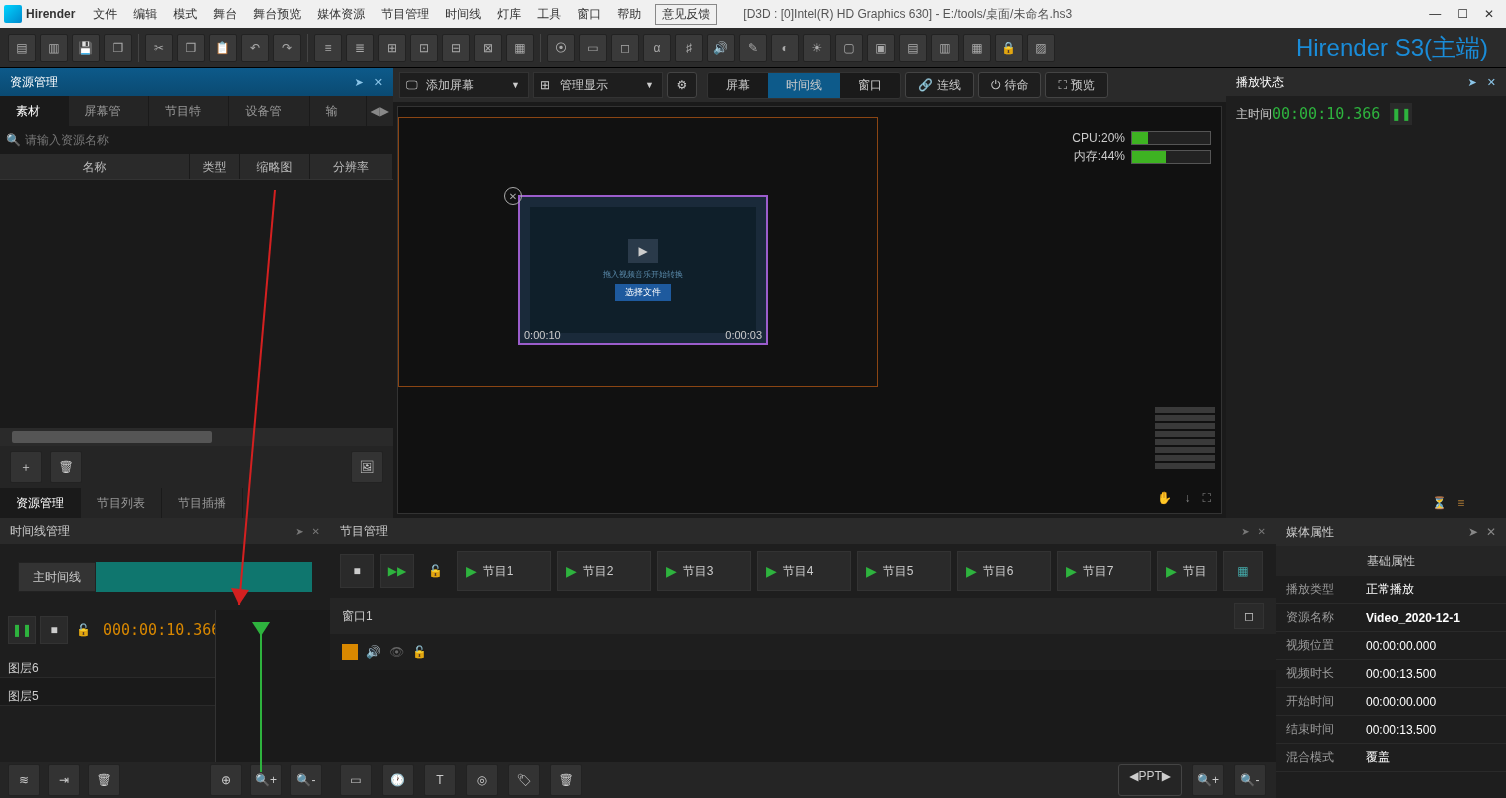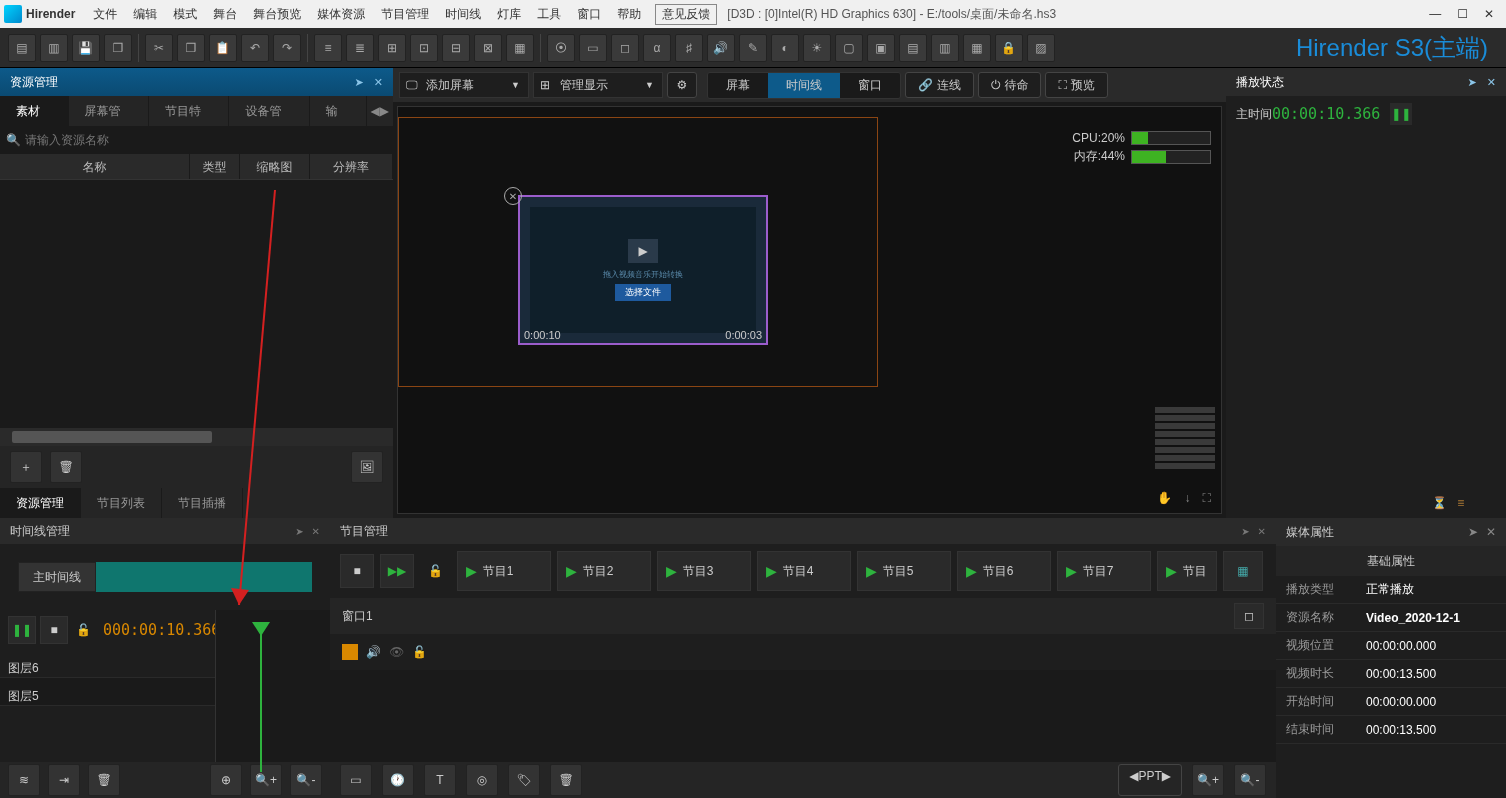--- a/index.html
+++ b/index.html
@@ -2,21 +2,21 @@
 <html><head>
 <meta charset="utf-8">
 <style>
 *{margin:0;padding:0;box-sizing:border-box;font-family:"Microsoft YaHei",sans-serif;user-select:none}
 body{background:#1a1a1a;color:#ccc;width:1506px;height:798px;overflow:hidden;font-size:12px}
 .titlebar{height:28px;background:#f0f0f0;display:flex;align-items:center;padding:0 4px;color:#333}
 .titlebar .logo{width:18px;height:18px;background:linear-gradient(135deg,#00d4ff,#0088cc);margin-right:4px;border-radius:2px}
 .titlebar .app-name{font-weight:bold;margin-right:10px}
 .titlebar .menu-item{padding:0 8px;cursor:pointer}
 .titlebar .feedback{border:1px solid #888;padding:1px 6px;margin:0 6px;cursor:pointer}
-.titlebar .path{margin-left:4px;color:#555}
+.titlebar .path{margin-left:20px;color:#555}
 .titlebar .wincontrols{margin-left:auto;display:flex;gap:16px;padding-right:8px}
 .toolbar{height:40px;background:#2b2b2b;display:flex;align-items:center;padding:0 6px;border-bottom:1px solid #000}
 .toolbar .tbtn{width:28px;height:28px;margin:0 2px;background:#3a3a3a;border:1px solid #222;border-radius:2px;display:flex;align-items:center;justify-content:center;cursor:pointer;color:#aaa}
 .toolbar .sep{width:1px;height:28px;background:#444;margin:0 4px}
 .toolbar .brand{margin-left:auto;color:#1a8cd8;font-size:24px;font-weight:300;padding-right:12px}
 .main{display:flex;height:450px}
 .left-panel{width:393px;background:#1e1e1e;display:flex;flex-direction:column}
 .panel-header{height:28px;background:linear-gradient(#0d5a8a,#0a4a72);display:flex;align-items:center;padding:0 10px;color:#fff;position:relative}
 .panel-header .icons{margin-left:auto;display:flex;gap:10px;color:#8bc5e8;font-size:11px}
 .tabs-row{height:30px;display:flex;background:#252525}
@@ -473,14 +473,18 @@
         <span class="value">00:00:13.500</span>
       </div>
     <div class="prop-row">
         <span class="label">开始时间</span>
         <span class="value">00:00:00.000</span>
       </div>
     <div class="prop-row">
         <span class="label">结束时间</span>
         <span class="value">00:00:13.500</span>
       </div>
+    <div class="prop-row">
+        <span class="label">混合模式</span>
+        <span class="value">覆盖</span>
+      </div>
   </div>
 </div>
 
 </body></html>

